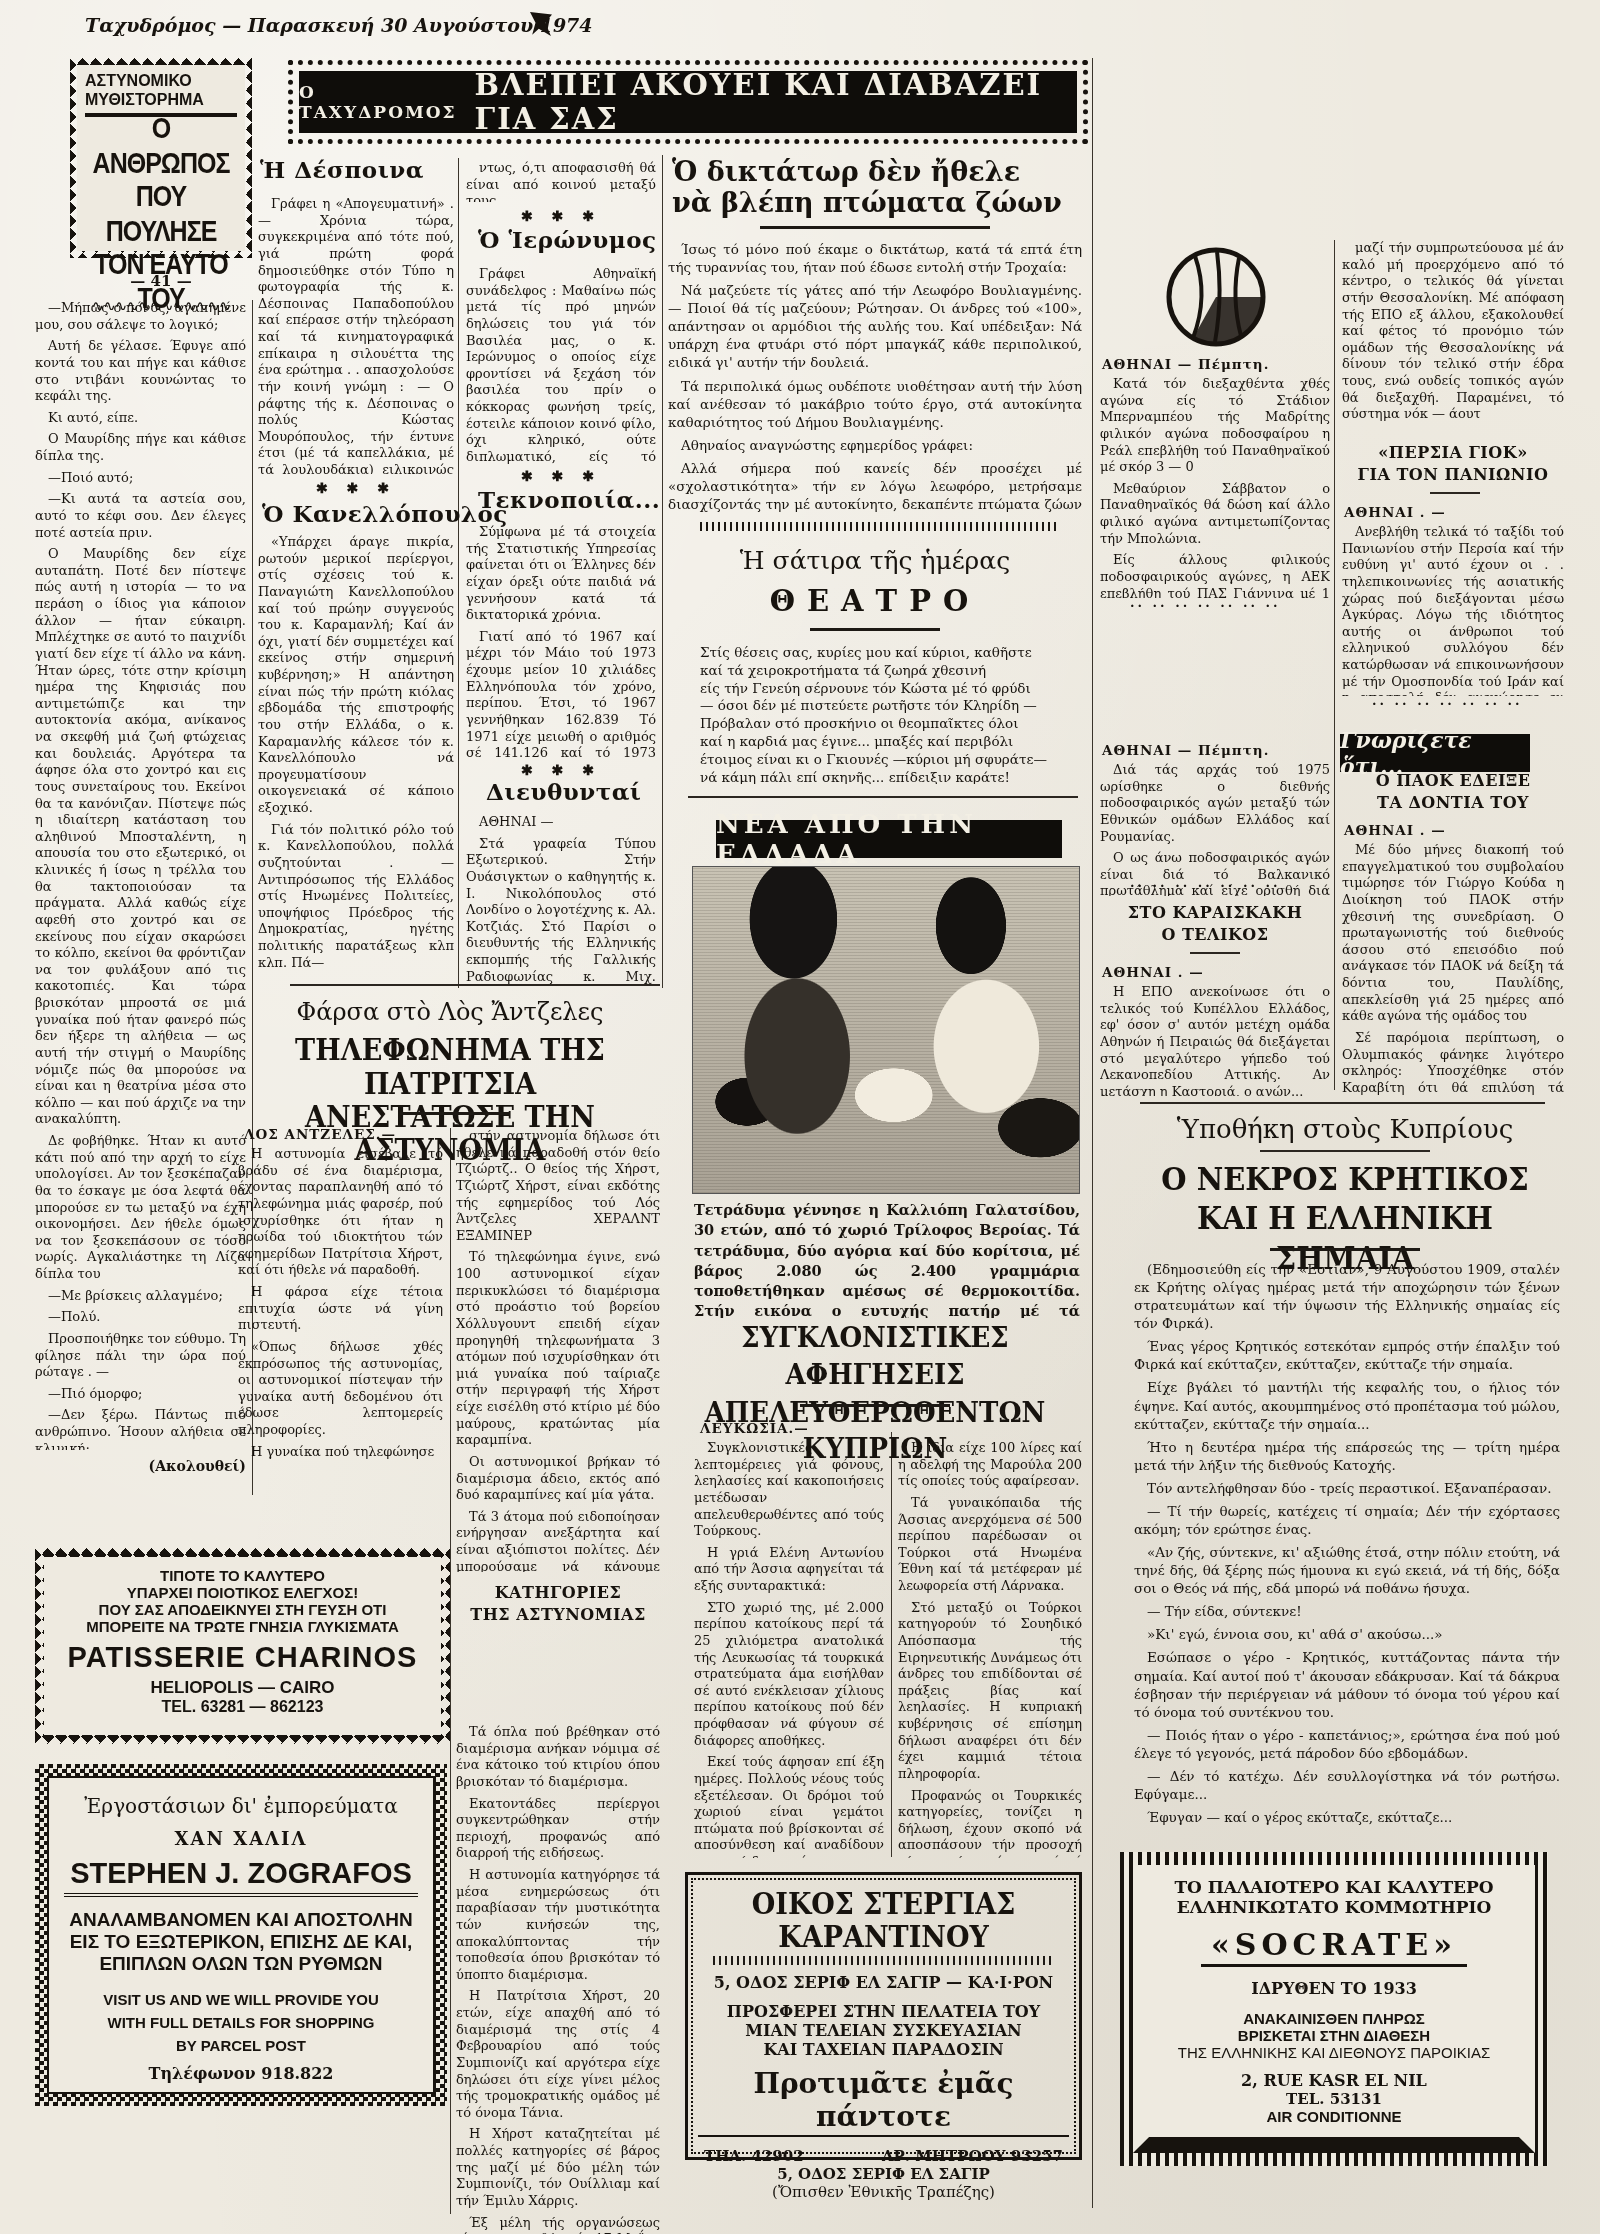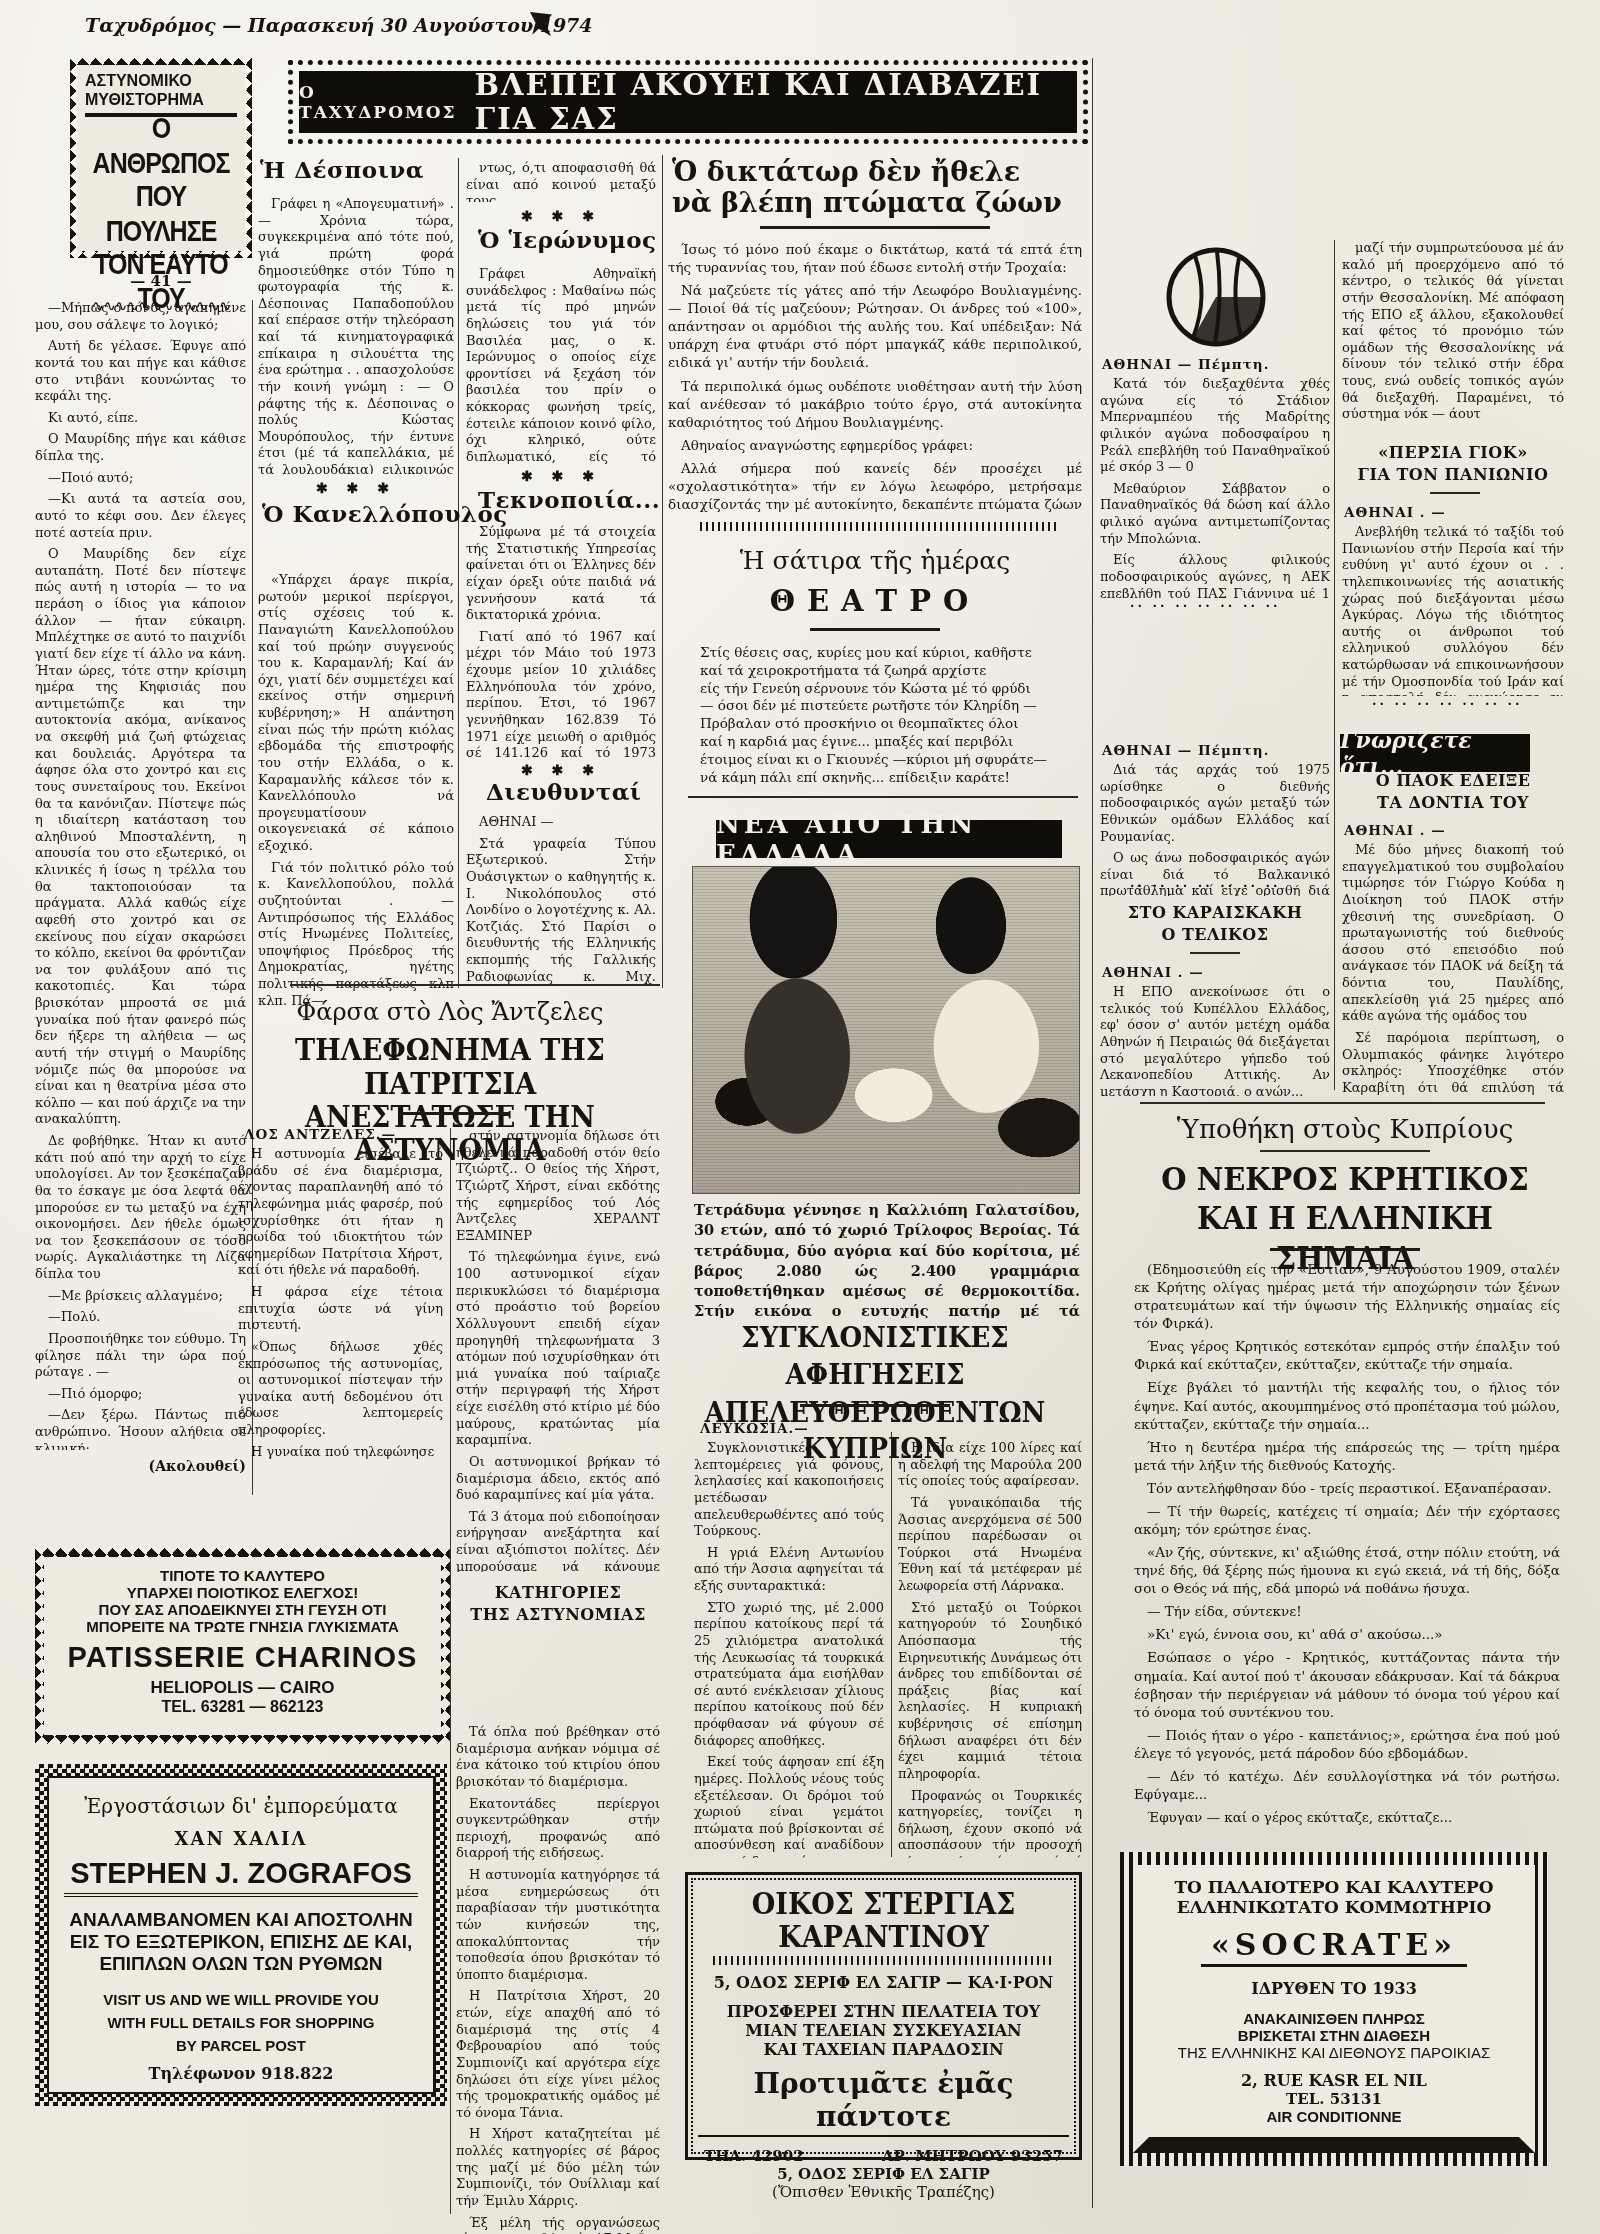--- a/index.html
+++ b/index.html
@@ -84,21 +84,21 @@
       <span style="font-weight:bold;font-size:29px;letter-spacing:2px;">ΒΛΕΠΕΙ ΑΚΟΥΕΙ ΚΑΙ ΔΙΑΒΑΖΕΙ ΓΙΑ ΣΑΣ</span>
     </div>
   </div>
 
   <div class="abs kcol-head" style="left:260px;top:156px;">Ἡ Δέσποινα</div>
   <div class="col" style="left:258px;top:196px;width:196px;height:278px;">
       <p class="para">Γράφει η «Απογευματινή» . — Χρόνια τώρα, συγκεκριμένα από τότε πού, γιά πρώτη φορά δημοσιεύθηκε στόν Τύπο η φωτογραφία τής κ. Δέσποινας Παπαδοπούλου καί επέρασε στήν τηλεόραση καί τά κινηματογραφικά επίκαιρα η σιλουέττα της ένα ερώτημα . . απασχολούσε τήν κοινή γνώμη : — Ο ράφτης τής κ. Δέσποινας ο πολύς Κώστας Μουρόπουλος, τήν έντυνε έτσι (μέ τά καπελλάκια, μέ τά λουλουδάκια) ειλικρινώς ή υπήρξε στήν πραγματικότητα, ο μεγαλύτερος ύπουλος πολεμιστής τής χούντας; Η δηλαδή τήν έντυνε επίτηδες έτσι;</p>
     </div>
   <div class="abs stars" style="left:258px;top:474px;width:196px;">✱ ✱ ✱</div>
   <div class="abs kcol-head" style="left:262px;top:500px;">Ὁ Κανελλόπουλος</div>
-  <div class="col" style="left:258px;top:572px;width:196px;height:446px;">
+  <div class="col" style="left:258px;top:534px;width:196px;height:446px;">
       <p class="para">«Υπάρχει άραγε πικρία, ρωτούν μερικοί περίεργοι, στίς σχέσεις τού κ. Παναγιώτη Κανελλοπούλου καί τού πρώην συγγενούς του κ. Καραμανλή; Καί άν όχι, γιατί δέν συμμετέχει καί εκείνος στήν σημερινή κυβέρνηση;» Η απάντηση είναι πώς τήν πρώτη κιόλας εβδομάδα τής επιστροφής του στήν Ελλάδα, ο κ. Καραμανλής κάλεσε τόν κ. Κανελλόπουλο νά προγευματίσουν οικογενειακά σέ κάποιο εξοχικό.</p>
       <p class="para">Γιά τόν πολιτικό ρόλο τού κ. Κανελλοπούλου, πολλά συζητούνται . — Αντιπρόσωπος τής Ελλάδος στίς Ηνωμένες Πολιτείες, υποψήφιος Πρόεδρος τής Δημοκρατίας, ηγέτης πολιτικής παρατάξεως κλπ κλπ. Πά—</p>
     </div>
 
   <div class="col" style="left:466px;top:160px;width:190px;height:42px;">
       <p class="para">ντως, ό,τι αποφασισθή θά είναι από κοινού μεταξύ τους.</p>
     </div>
   <div class="abs stars" style="left:466px;top:202px;width:190px;">✱ ✱ ✱</div>
   <div class="abs kcol-head" style="left:478px;top:226px;">Ὁ Ἱερώνυμος</div>
   <div class="col" style="left:466px;top:266px;width:190px;height:198px;">
@@ -129,21 +129,21 @@
       <p class="para">Αθηναίος αναγνώστης εφημερίδος γράφει:</p>
       <p class="para">Αλλά σήμερα πού κανείς δέν προσέχει μέ «σχολαστικότητα» τήν εν λόγω λεωφόρο, μετρήσαμε διασχίζοντάς την μέ αυτοκίνητο, δεκαπέντε πτώματα ζώων (γάτων καί σκύλων) σπαραγμένα καί παραμορφωμένα στήν άσφαλτο, σέ στάσεις τραγικές.</p>
     </div>
   <div class="ticks" style="left:700px;top:522px;width:360px;"></div>
 
   <div class="abs" style="left:668px;top:546px;width:414px;text-align:center;font-size:25px;">Ἡ σάτιρα τῆς ἡμέρας</div>
   <div class="abs" style="left:668px;top:584px;width:414px;text-align:center;font-weight:bold;font-size:29px;letter-spacing:12px;">ΘΕΑΤΡΟ</div>
   <div class="hr3" style="left:810px;top:628px;width:130px;"></div>
   <div class="col" style="left:700px;top:644px;width:370px;height:140px;">
       <div class="poemline" style="font-size: 13.5px; line-height: 1.32;">Στίς θέσεις σας, κυρίες μου καί κύριοι, καθῆστε</div>
-      <div class="poemline" style="font-size: 13.5px; line-height: 1.32;">καί τά χειροκροτήματα τά ζωηρά αρχίστε</div>
+      <div class="poemline" style="font-size: 13.5px; line-height: 1.32;">καί τά χειροκροτήματα τά ζωηρά χθεσινή</div>
       <div class="poemline" style="font-size: 13.5px; line-height: 1.32;">είς τήν Γενεύη σέρνουνε τόν Κώστα μέ τό φρύδι</div>
       <div class="poemline" style="font-size: 13.5px; line-height: 1.32;">— όσοι δέν μέ πιστεύετε ρωτῆστε τόν Κληρίδη —</div>
       <div class="poemline" style="font-size: 13.5px; line-height: 1.32;">Πρόβαλαν στό προσκήνιο οι θεομπαῖκτες όλοι</div>
       <div class="poemline" style="font-size: 13.5px; line-height: 1.32;">καί η καρδιά μας έγινε... μπαξές καί περιβόλι</div>
       <div class="poemline" style="font-size: 13.5px; line-height: 1.32;">έτοιμος είναι κι ο Γκιουνές —κύριοι μή σφυράτε—</div>
       <div class="poemline" style="font-size: 13.5px; line-height: 1.32;">νά κάμη πάλι επί σκηνῆς... επίδειξιν καράτε!</div>
     </div>
 
   <div class="hr2" style="left:688px;top:796px;width:390px;"></div>
   <div class="abs blackbar" style="left:716px;top:820px;width:346px;height:38px;">

